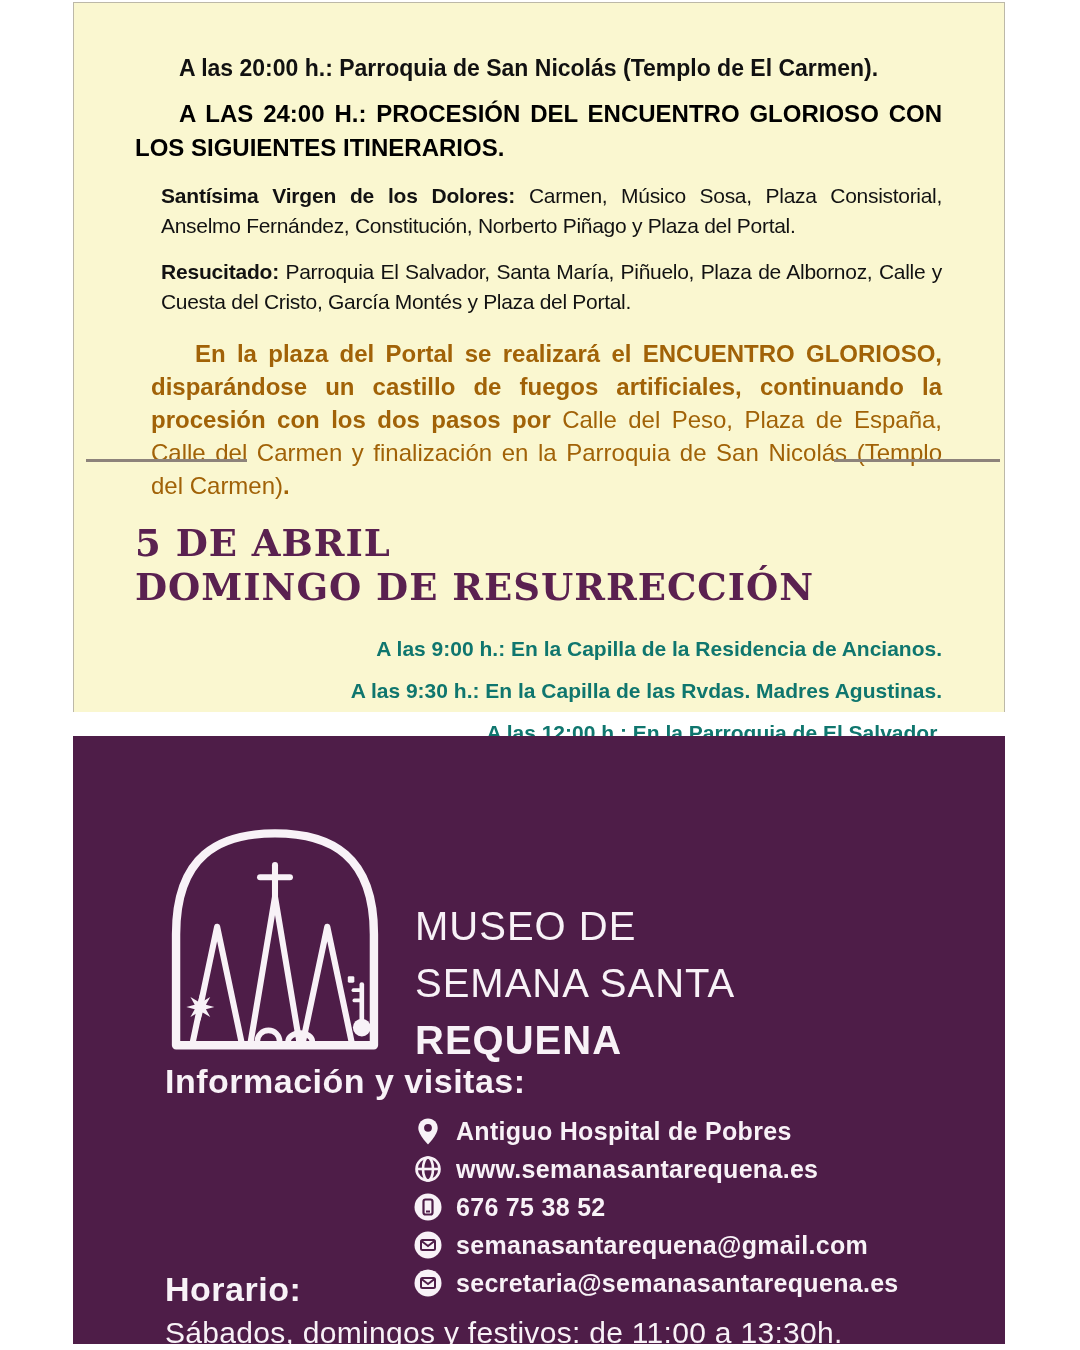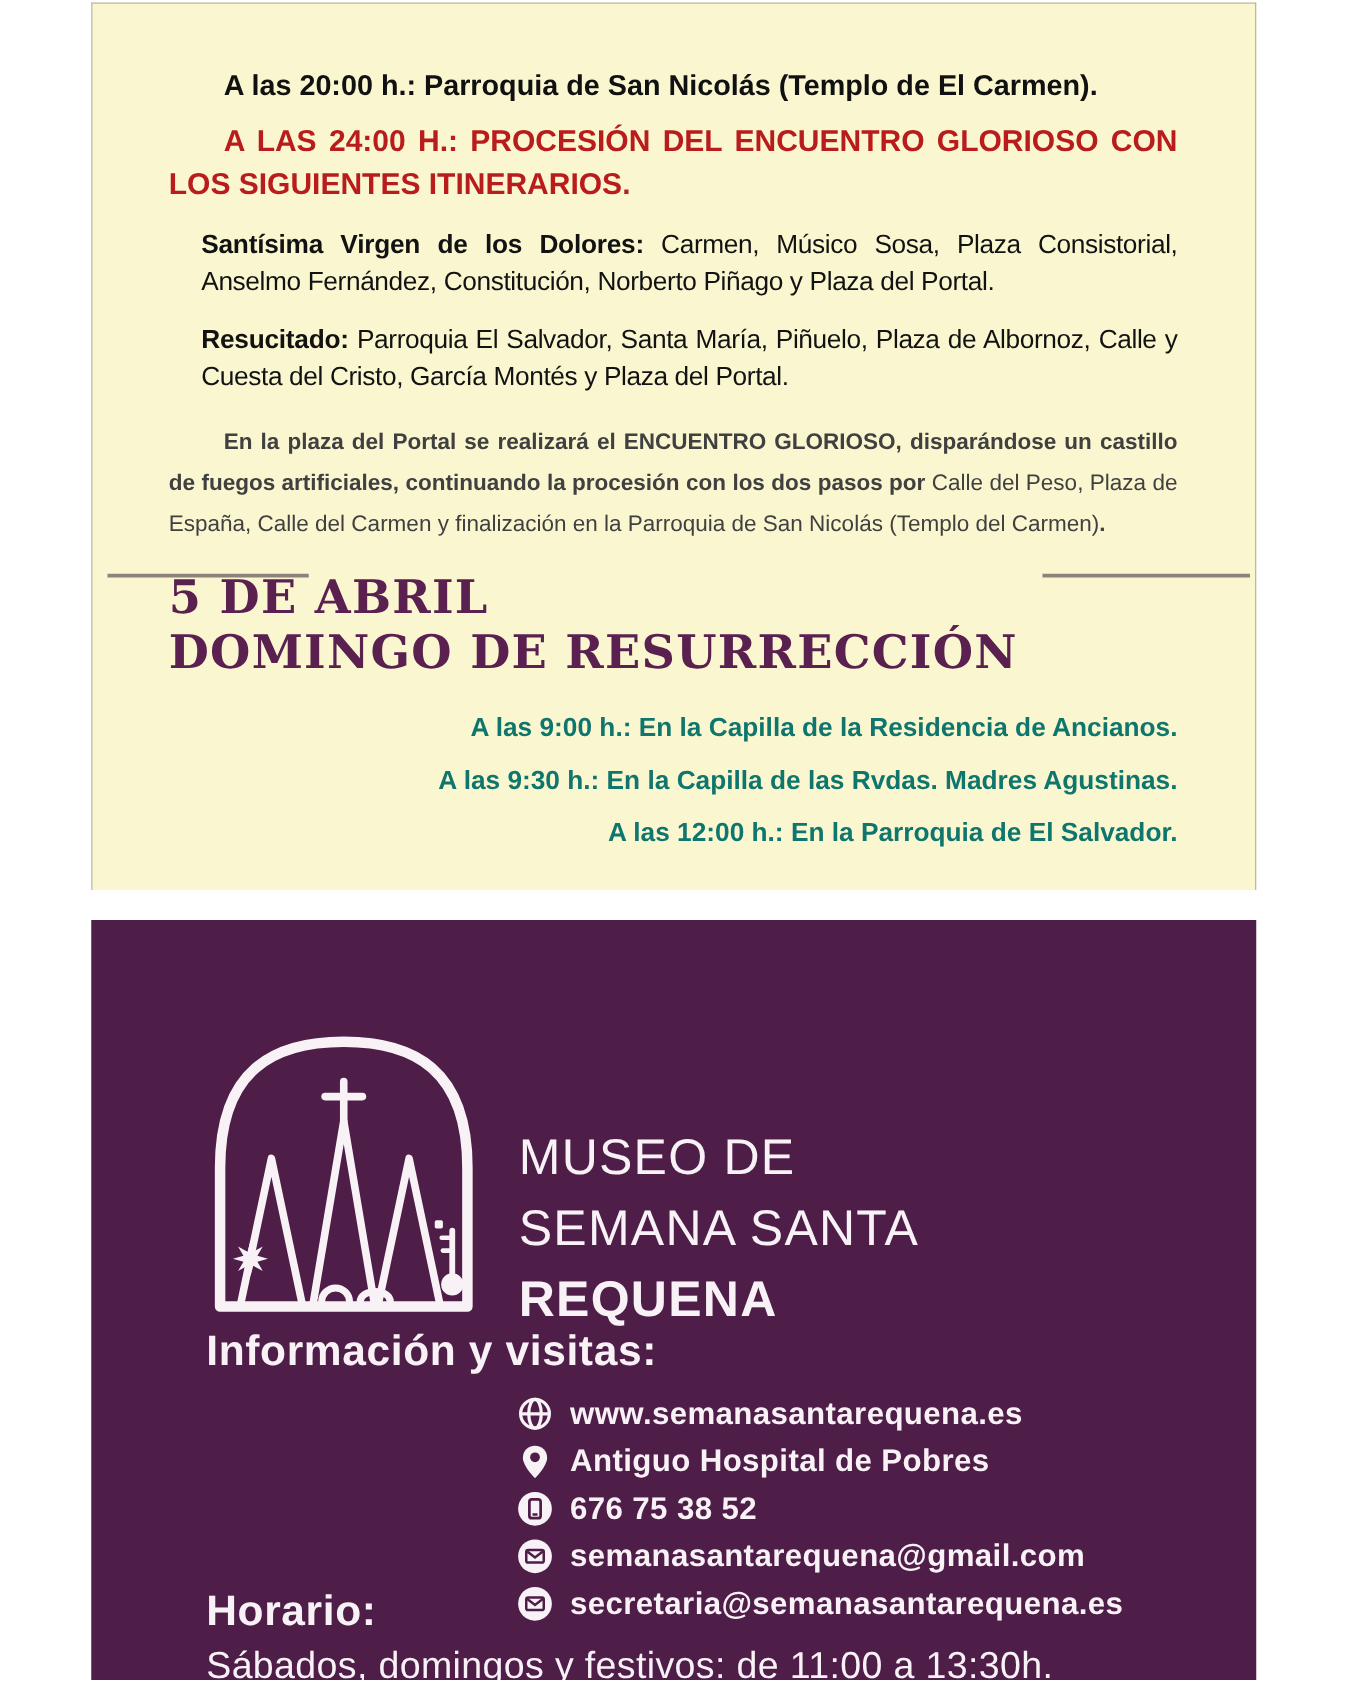--- a/index.html
+++ b/index.html
@@ -5,27 +5,27 @@
   html,body{margin:0;padding:0;background:#ffffff;}
   .canvas{position:relative;width:1080px;height:1344px;background:#ffffff;overflow:hidden;
           font-family:"Liberation Sans",sans-serif;}
 
   
   .cream{position:absolute;left:73px;top:2px;width:932px;height:710px;
          background:#faf7d0;border:1px solid #bcb8a8;border-bottom:none;box-sizing:border-box;
          padding:0 62px 0 61px;color:#111;}
   .black-line{margin:50px 0 0 0;font-size:23px;font-weight:bold;line-height:30px;color:#111;}
   .indent{text-indent:44px;}
-  .purple-heading{margin:14px 0 0 0;font-size:24px;font-weight:bold;color:#b91c1c;line-height:34px;}
+  .purple-heading{margin:14px 0 0 0;font-size:24px;font-weight:bold;color:#000000;line-height:34px;}
   .jline{display:block;text-align-last:justify;text-indent:44px;}
   .route{margin:16px 0 0 26px;font-size:21px;line-height:30px;text-align:justify;
          letter-spacing:-0.3px;color:#121212;}
   .route b{letter-spacing:-0.2px;}
-  .closing{margin:20px 0 0 0;font-size:18px;line-height:33px;text-align:justify;
-           text-indent:44px;color:#404040;hyphens:auto;}
+  .closing{margin:20px 0 0 16px;font-size:24px;line-height:33px;text-align:justify;
+           text-indent:44px;color:#a16207;hyphens:auto;}
   .heading-block{margin-top:20px;text-align:left;color:#5a2150;
                  font-family:"DejaVu Serif",serif;font-weight:bold;}
   .h-date{font-size:37px;line-height:42px;letter-spacing:1px;}
   .h-title{font-size:37px;line-height:46px;letter-spacing:1px;}
   .h-sub{font-size:31px;line-height:38px;margin-top:12px;letter-spacing:1px;}
   .rule{position:absolute;height:3px;background:#8d837b;top:456px;}
   .rule-left{left:12px;width:161px;}
   .rule-right{right:4px;width:166px;}
   .masses{margin:18px 0 0 44px;}
   .mass-line{font-size:21px;font-weight:bold;line-height:42px;color:#0f766e;margin:0;text-align:right;}
@@ -106,37 +106,37 @@
       <div class="nm2">SEMANA SANTA</div>
       <div class="nm3">REQUENA</div>
     </div>
 
     <div class="info-heading">Información y visitas:</div>
 
     <div class="contacts">
 
       <div class="contact-row">
         <span class="cicon">
+          <svg viewBox="0 0 30 30">
+              <path d="M15 2.5 C9.3 2.5 5.3 6.8 5.3 12.1 5.3 19 15 28.5 15 28.5 s9.7-9.5 9.7-16.4 C24.7 6.8 20.7 2.5 15 2.5z" fill="#f8f2f7"></path>
+              <circle cx="15" cy="11.8" r="3.9" fill="#4e1d48"></circle>
+            </svg>
+        </span>
+        <span class="ctext">Antiguo Hospital de Pobres</span>
+      </div>
+
+      <div class="contact-row">
+        <span class="cicon">
           <svg viewBox="0 0 30 30" fill="none" stroke="#f8f2f7" stroke-width="2.6">
               <circle cx="15" cy="15" r="11.5"></circle>
               <ellipse cx="15" cy="15" rx="5" ry="11.5"></ellipse>
               <line x1="3.5" y1="15" x2="26.5" y2="15"></line>
             </svg>
         </span>
         <span class="ctext">www.semanasantarequena.es</span>
-      </div>
-
-      <div class="contact-row">
-        <span class="cicon">
-          <svg viewBox="0 0 30 30">
-              <path d="M15 2.5 C9.3 2.5 5.3 6.8 5.3 12.1 5.3 19 15 28.5 15 28.5 s9.7-9.5 9.7-16.4 C24.7 6.8 20.7 2.5 15 2.5z" fill="#f8f2f7"></path>
-              <circle cx="15" cy="11.8" r="3.9" fill="#4e1d48"></circle>
-            </svg>
-        </span>
-        <span class="ctext">Antiguo Hospital de Pobres</span>
       </div>
 
       <div class="contact-row">
         <span class="cicon">
           <svg viewBox="0 0 30 30">
               <circle cx="15" cy="15" r="13.5" fill="#f8f2f7"></circle>
               <rect x="10.5" y="7.5" width="9" height="15" rx="2" fill="none" stroke="#4e1d48" stroke-width="2.2"></rect>
               <line x1="13" y1="19.5" x2="17" y2="19.5" stroke="#4e1d48" stroke-width="2"></line>
             </svg>
         </span>

